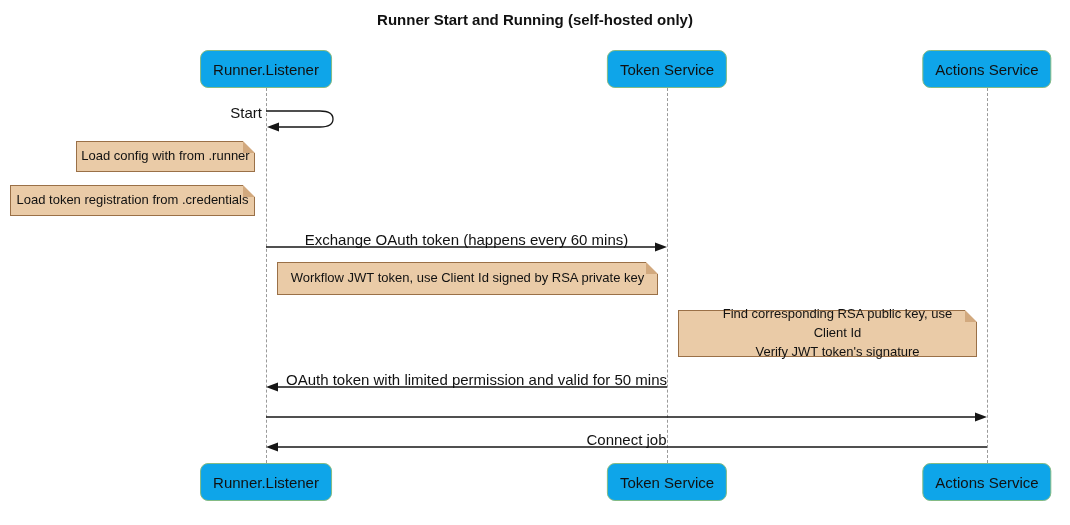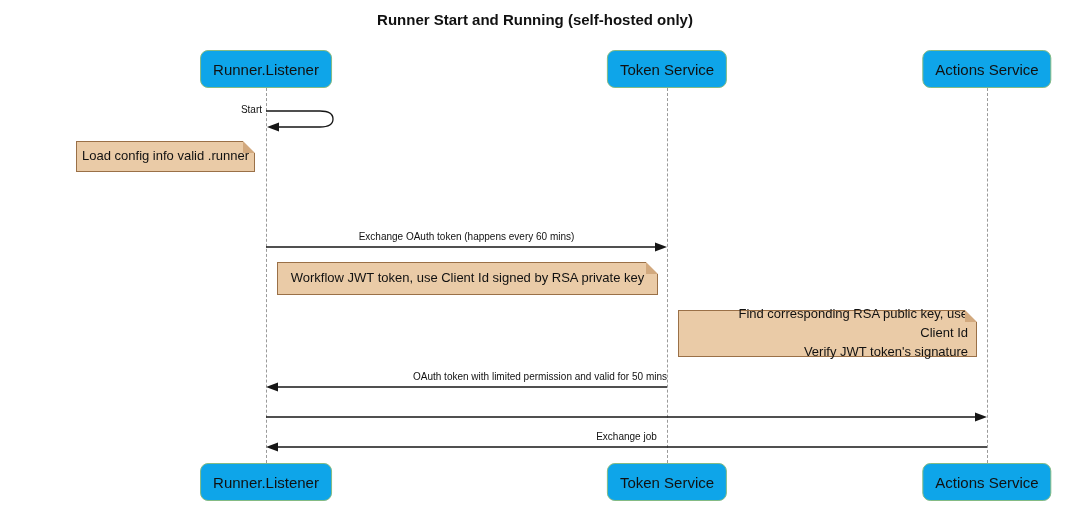--- a/index.html
+++ b/index.html
@@ -52,34 +52,34 @@
     line-height: 1.45;
     display: flex;
     align-items: center;
     justify-content: center;
     padding: 2px 8px;
     white-space: nowrap;
   }
   .note.multiline {
     white-space: pre-line;
     justify-content: flex-start;
-    text-align: right;
+    text-align: center;
     padding-left: 28px;
   }
   .note::before {
     content: "";
     position: absolute;
     top: -1px; right: -1px;
     border-style: solid;
     border-width: 0 12px 12px 0;
     border-color: #ffffff #ffffff #D2A97E #D2A97E;
   }
   .msg-label {
     position: absolute;
-    font-size: 10px;
+    font-size: 15px;
     text-align: center;
     white-space: nowrap;
     color: #111111;
   }
   .msg-label.right-align { text-align: right; }
   .arrow-layer {
     position: absolute;
     top: 0; left: 0;
     width: 1070px; height: 525px;
     pointer-events: none;
@@ -117,23 +117,24 @@
     </g>
     <g>
       <line x1="987" y1="447" x2="276" y2="447"></line>
       <polygon points="266,447 278,442.5 278,451.5"></polygon>
     </g>
   </svg>
 
   <div class="msg-label right-align" style="left:180px; top:104px; width:82px;">Start</div>
   <div class="msg-label" style="left:266px; top:231px; width:401px;">Exchange OAuth token (happens every 60 mins)</div>
   <div class="msg-label" style="left:266px; top:371px; width:401px;text-align:right;">OAuth token with limited permission and valid for 50 mins</div>
-  <div class="msg-label" style="left:266px; top:431px; width:721px;">Exchange job</div>
+  <div class="msg-label" style="left:266px; top:431px; width:721px;">Connect job</div>
 
-  <div class="note" style="left:76px; top:141px; width:179px; height:31px;">Load config info valid .runner</div>
+  <div class="note" style="left:76px; top:141px; width:179px; height:31px;">Load config with from .runner</div>
+  <div class="note" style="left:10px; top:185px; width:245px; height:31px;">Load token registration from .credentials</div>
   <div class="note" style="left:277px; top:262px; width:381px; height:33px;">Workflow JWT token, use Client Id signed by RSA private key</div>
   <div class="note multiline" style="left:678px; top:310px; width:299px; height:47px;">Find corresponding RSA public key, use Client Id
 Verify JWT token's signature</div>
 
   <div class="participant top" style="left:266px;">Runner.Listener</div>
   <div class="participant top" style="left:667px;">Token Service</div>
   <div class="participant top" style="left:987px;">Actions Service</div>
 
   <div class="participant bottom" style="left:266px;">Runner.Listener</div>
   <div class="participant bottom" style="left:667px;">Token Service</div>

